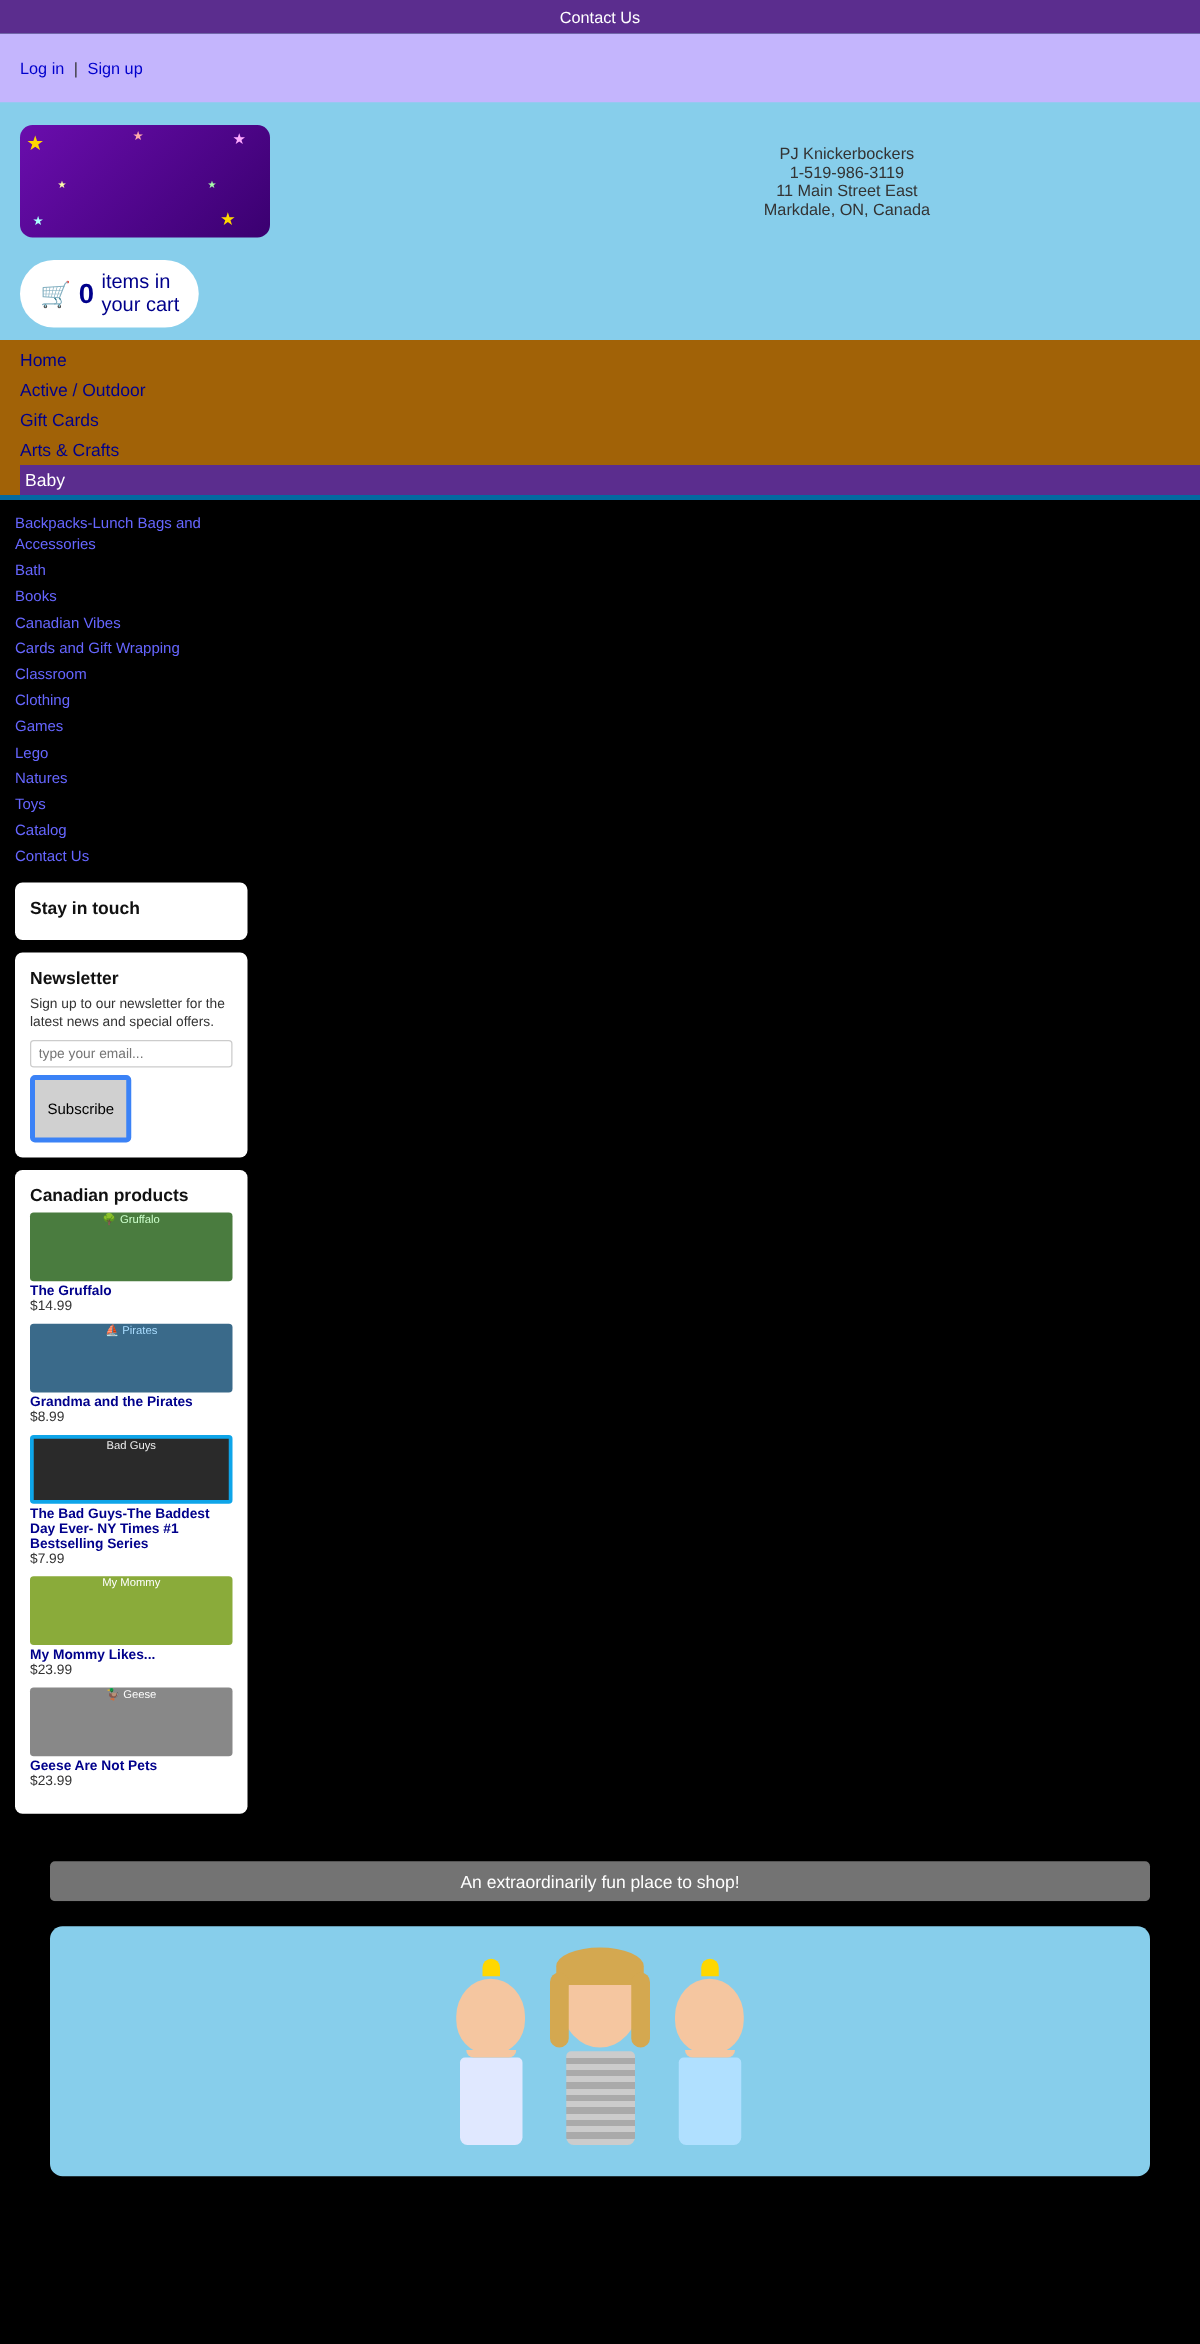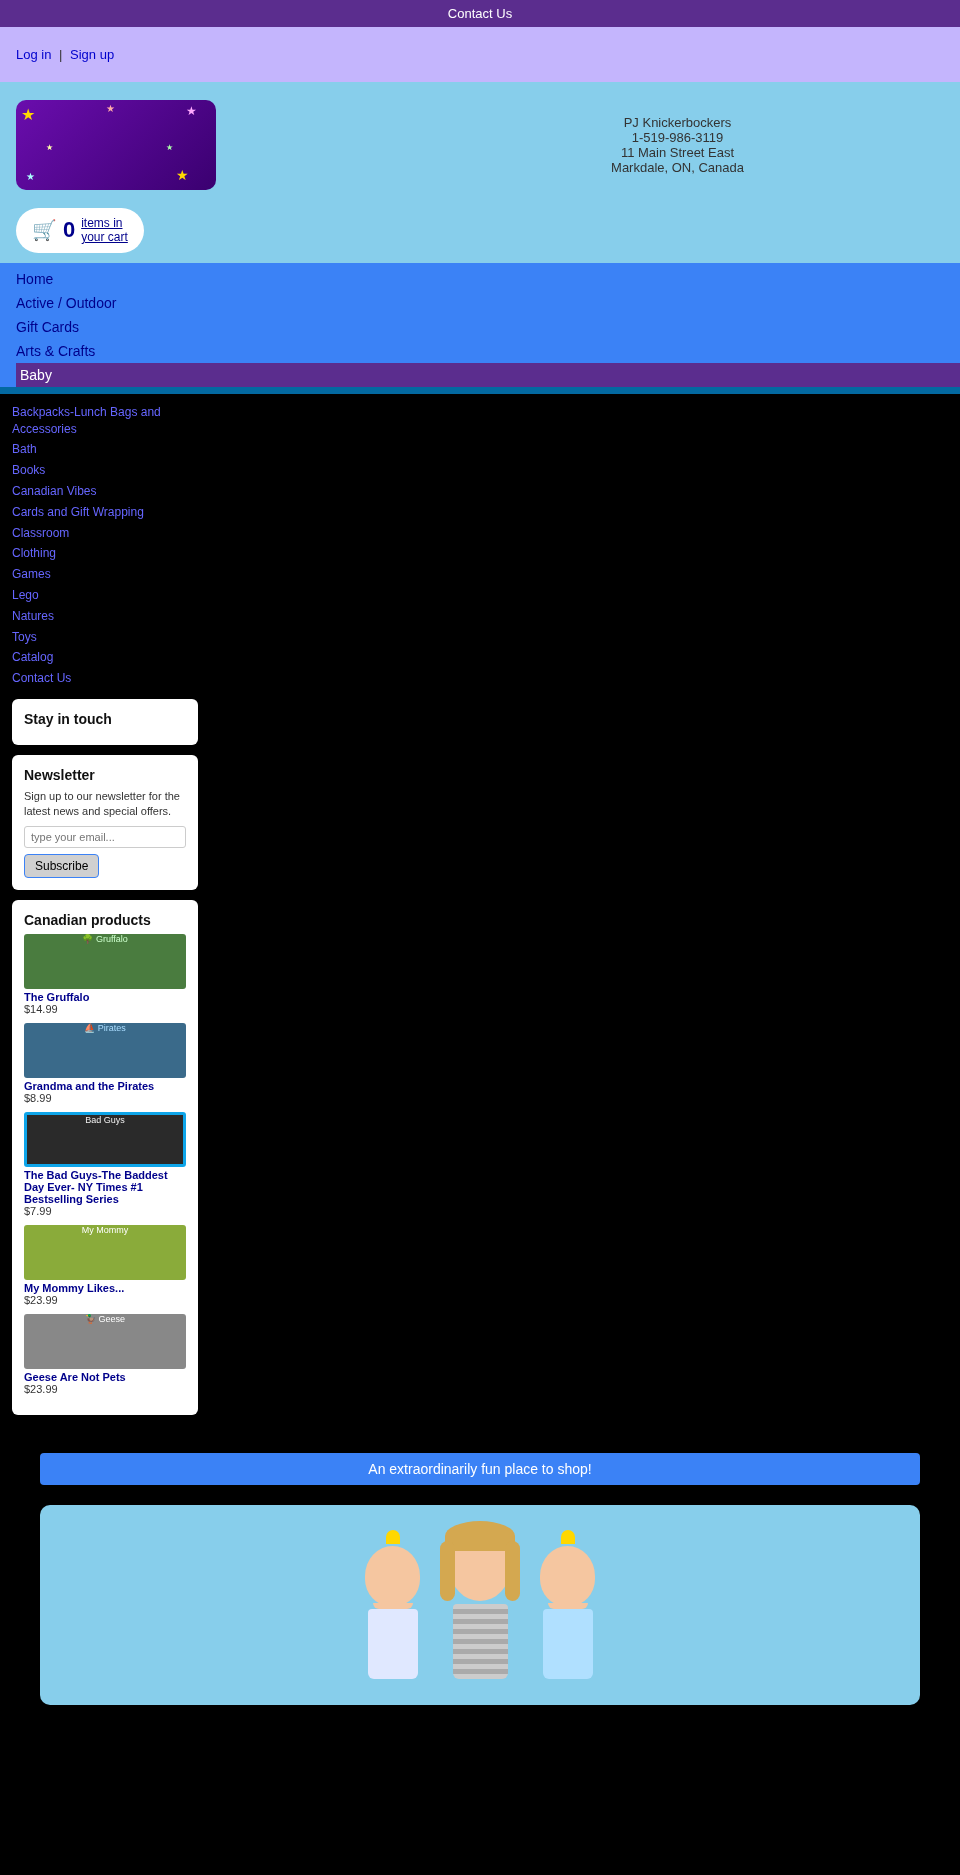--- a/index.html
+++ b/index.html
@@ -81,27 +81,27 @@
       background: white;
       border-radius: 50px;
       padding: 8px 16px;
       display: flex;
       align-items: center;
       gap: 6px;
       font-size: 12px;
       color: #00008b;
     }
     .cart-count { font-size: 22px; color: #00008b; font-weight: bold; }
-    .cart-label { font-size: 12px; color: #00008b; line-height: 1.2; text-decoration: underline; }
+    .cart-label { font-size: 16px; color: #00008b; line-height: 1.2; }
 
     
     .nav-area {
-      background: #3b82f6;
+      background: #a16207;
       padding: 4px 0 0 16px;
-      border-bottom: 7px solid #0369a1;
+      border-bottom: 4px solid #0369a1;
     }
     .nav-area a {
       display: block;
       padding: 4px 0;
       color: #00008b;
       text-decoration: none;
       font-size: 14px;
     }
     .nav-area a.active {
       background: #5b2d8e;
@@ -153,23 +153,23 @@
     .newsletter-input {
       width: 100%;
       border: 1px solid #ccc;
       border-radius: 3px;
       padding: 4px 6px;
       font-size: 11px;
       margin-bottom: 6px;
     }
     .subscribe-btn {
       background: #d0d0d0;
-      border: 1px solid #3b82f6;
+      border: 4px solid #3b82f6;
       border-radius: 4px;
-      padding: 4px 10px;
+      padding: 16px 10px;
       font-size: 12px;
       cursor: pointer;
     }
 
     .product-item { margin-bottom: 8px; }
     .product-img-placeholder {
       width: 100%;
       height: 55px;
       border-radius: 3px;
       margin-bottom: 2px;
@@ -190,21 +190,21 @@
 
     
     .content-right {
       flex: 1;
       background: #000;
       padding: 10px;
     }
 
     
     .bottom-banner {
-      background: #3b82f6;
+      background: #737373;
       text-align: center;
       color: white;
       padding: 8px;
       font-size: 14px;
       margin: 0 20px;
       border-radius: 4px;
     }
 
     
     .bottom-img-area {

